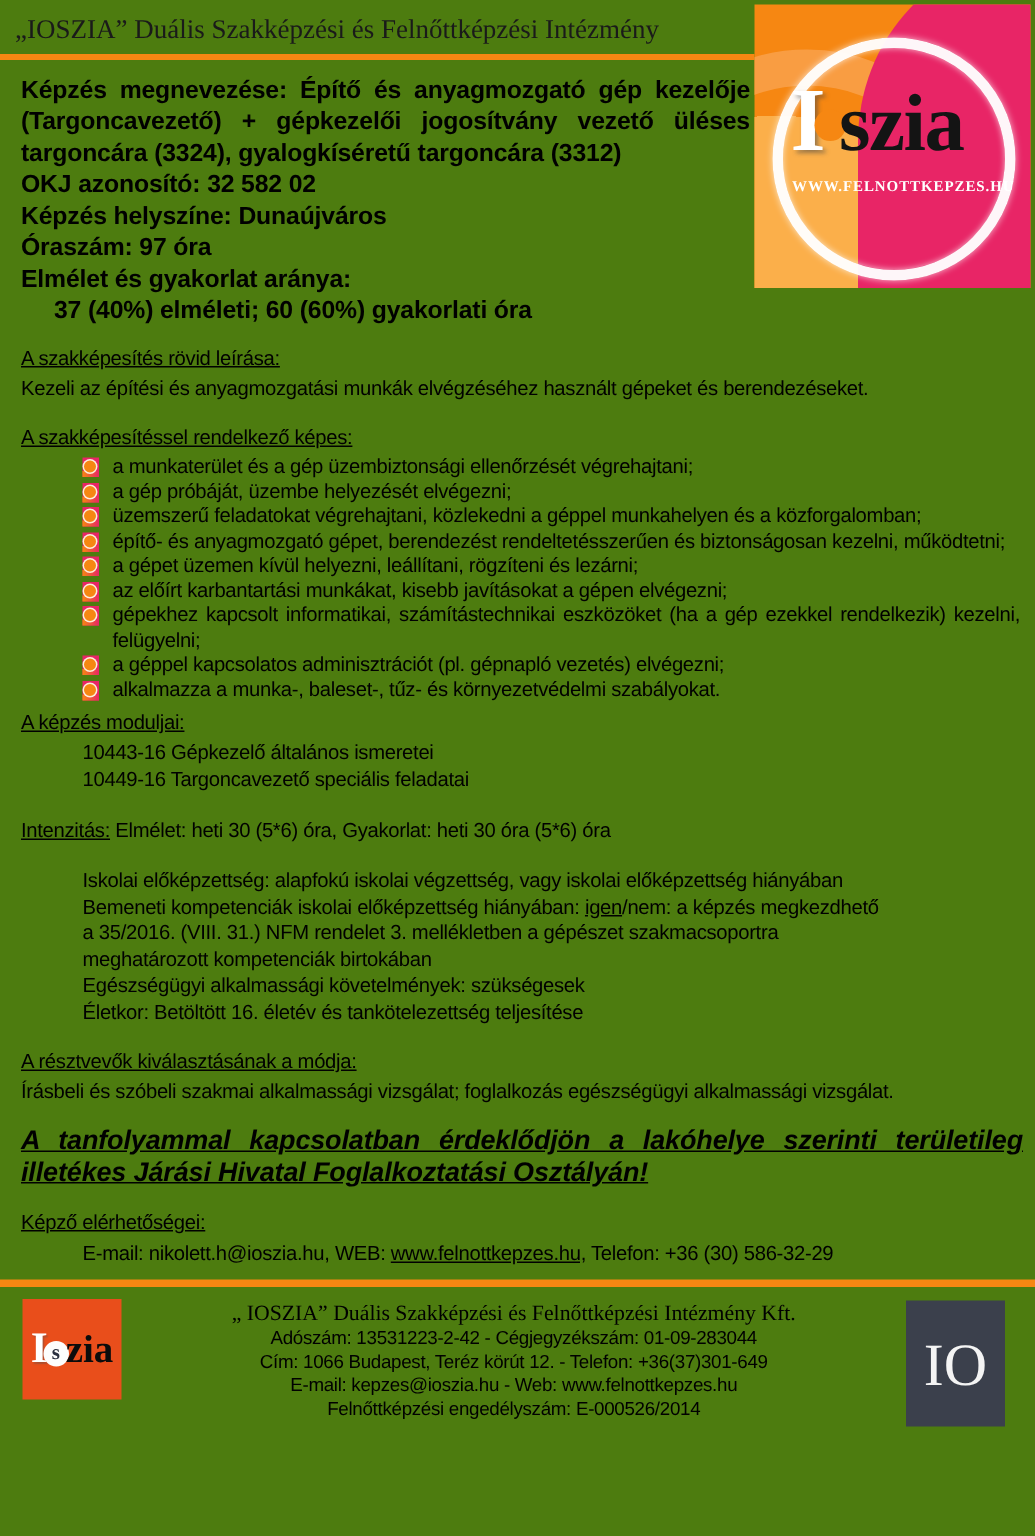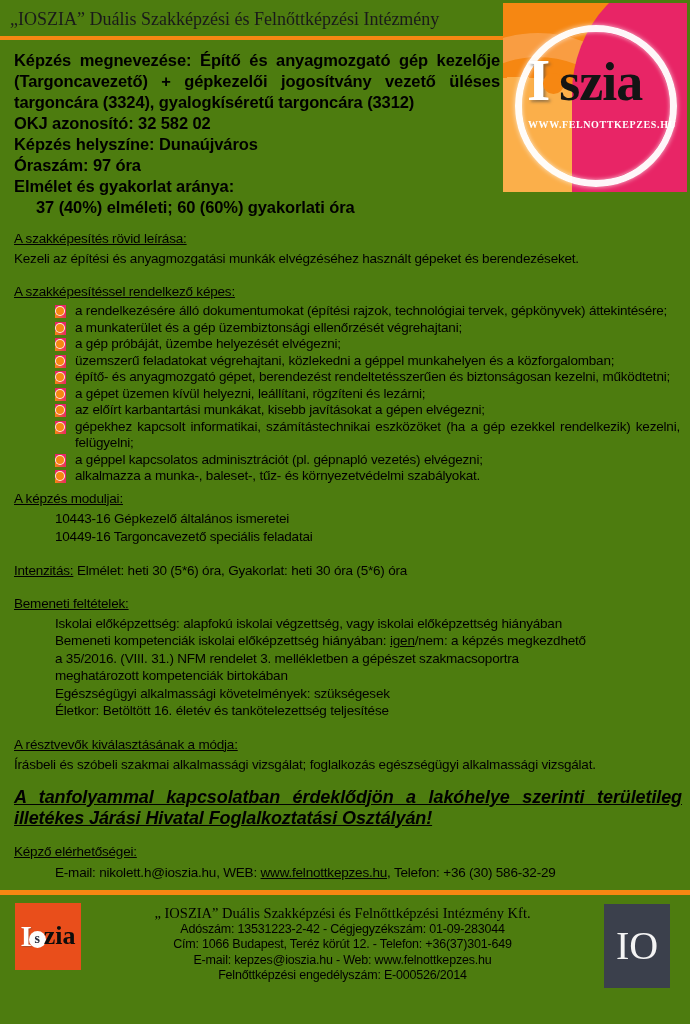--- a/index.html
+++ b/index.html
@@ -142,21 +142,20 @@
     </div>
 
     <div class="sec first">
       <div class="sec-h">A szakképesítés rövid leírása:</div>
       <div>Kezeli az építési és anyagmozgatási munkák elvégzéséhez használt gépeket és berendezéseket.</div>
     </div>
 
     <div class="sec">
       <div class="sec-h">A szakképesítéssel rendelkező képes:</div>
       <ul class="caps">
-        <li><span class="b-icon"></span><span>a rendelkezésére álló dokumentumokat (építési rajzok, technológiai tervek, gépkönyvek) áttekintésére;</span></li>
         <li><span class="b-icon"></span><span>a munkaterület és a gép üzembiztonsági ellenőrzését végrehajtani;</span></li>
         <li><span class="b-icon"></span><span>a gép próbáját, üzembe helyezését elvégezni;</span></li>
         <li><span class="b-icon"></span><span>üzemszerű feladatokat végrehajtani, közlekedni a géppel munkahelyen és a közforgalomban;</span></li>
         <li><span class="b-icon"></span><span>építő- és anyagmozgató gépet, berendezést rendeltetésszerűen és biztonságosan kezelni, működtetni;</span></li>
         <li><span class="b-icon"></span><span>a gépet üzemen kívül helyezni, leállítani, rögzíteni és lezárni;</span></li>
         <li><span class="b-icon"></span><span>az előírt karbantartási munkákat, kisebb javításokat a gépen elvégezni;</span></li>
         <li><span class="b-icon"></span><span>gépekhez kapcsolt informatikai, számítástechnikai eszközöket (ha a gép ezekkel rendelkezik) kezelni, felügyelni;</span></li>
         <li><span class="b-icon"></span><span>a géppel kapcsolatos adminisztrációt (pl. gépnapló vezetés) elvégezni;</span></li>
         <li><span class="b-icon"></span><span>alkalmazza a munka-, baleset-, tűz- és környezetvédelmi szabályokat.</span></li>
       </ul>
@@ -167,21 +166,20 @@
       <div class="indent mod-line">10443-16 Gépkezelő általános ismeretei</div>
       <div class="indent mod-line">10449-16 Targoncavezető speciális feladatai</div>
     </div>
 
     <div class="sec">
       <span class="sec-h inline">Intenzitás:</span>
       <span>Elmélet: heti 30 (5*6) óra, Gyakorlat: heti 30 óra (5*6) óra</span>
     </div>
 
     <div class="sec">
-      <div class="sec-h">Bemeneti feltételek:</div>
       <div class="indent entry-line">Iskolai előképzettség: alapfokú iskolai végzettség, vagy iskolai előképzettség hiányában</div>
       <div class="indent entry-line"><span>Bemeneti kompetenciák iskolai előképzettség hiányában: </span><span class="u">igen</span><span>/nem: a képzés megkezdhető</span></div>
       <div class="indent entry-line">a 35/2016. (VIII. 31.) NFM rendelet 3. mellékletben a gépészet szakmacsoportra</div>
       <div class="indent entry-line">meghatározott kompetenciák birtokában</div>
       <div class="indent entry-line">Egészségügyi alkalmassági követelmények: szükségesek</div>
       <div class="indent entry-line">Életkor: Betöltött 16. életév és tankötelezettség teljesítése</div>
     </div>
 
     <div class="sec">
       <div class="sec-h">A résztvevők kiválasztásának a módja:</div>

